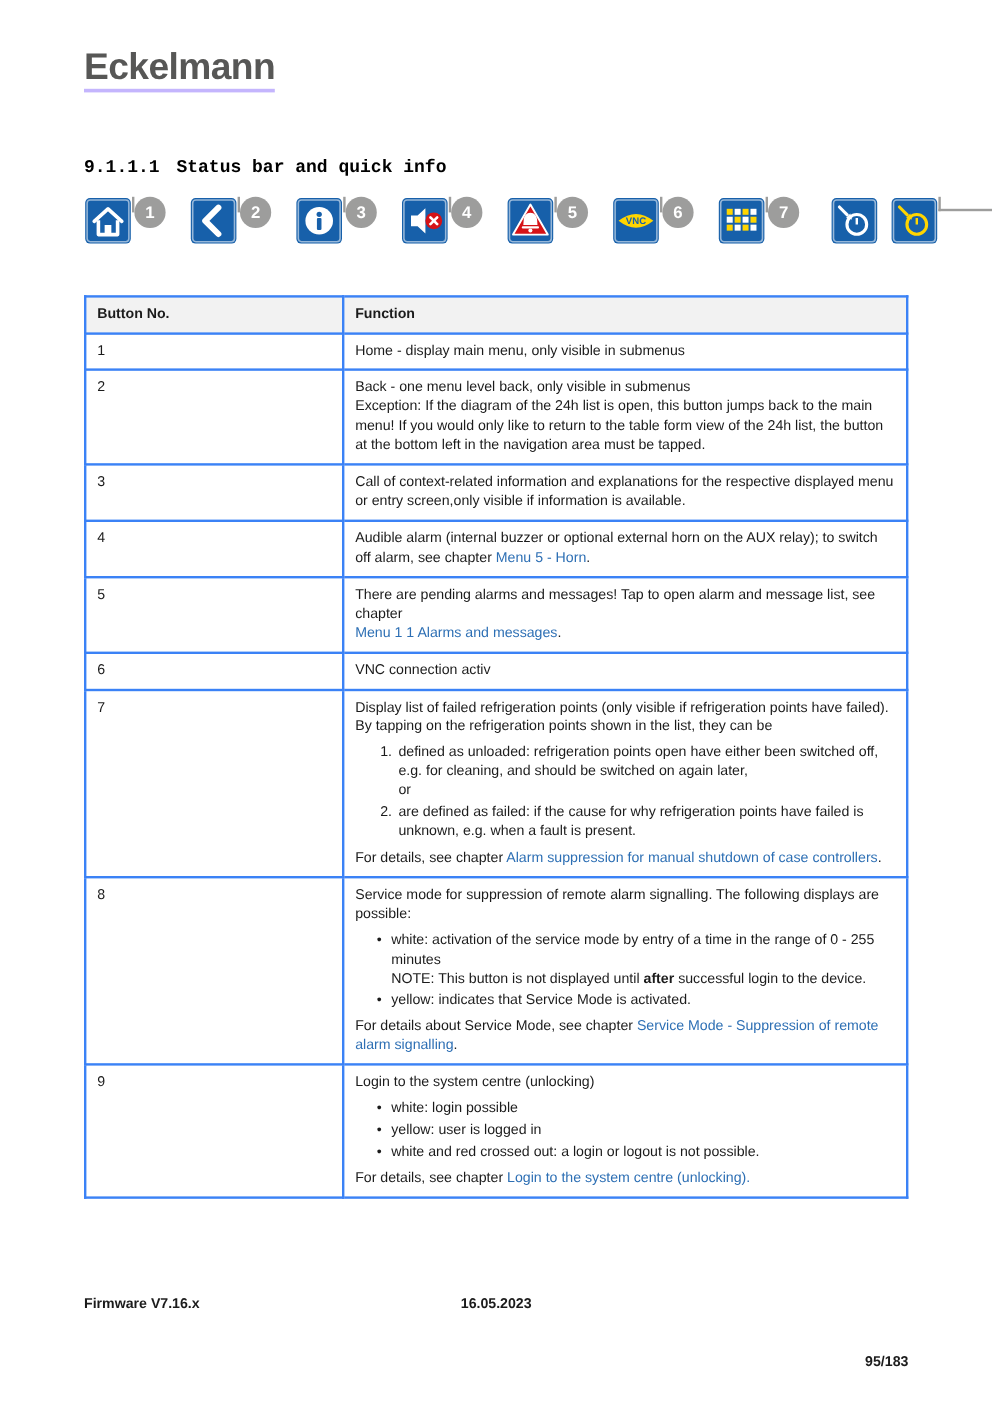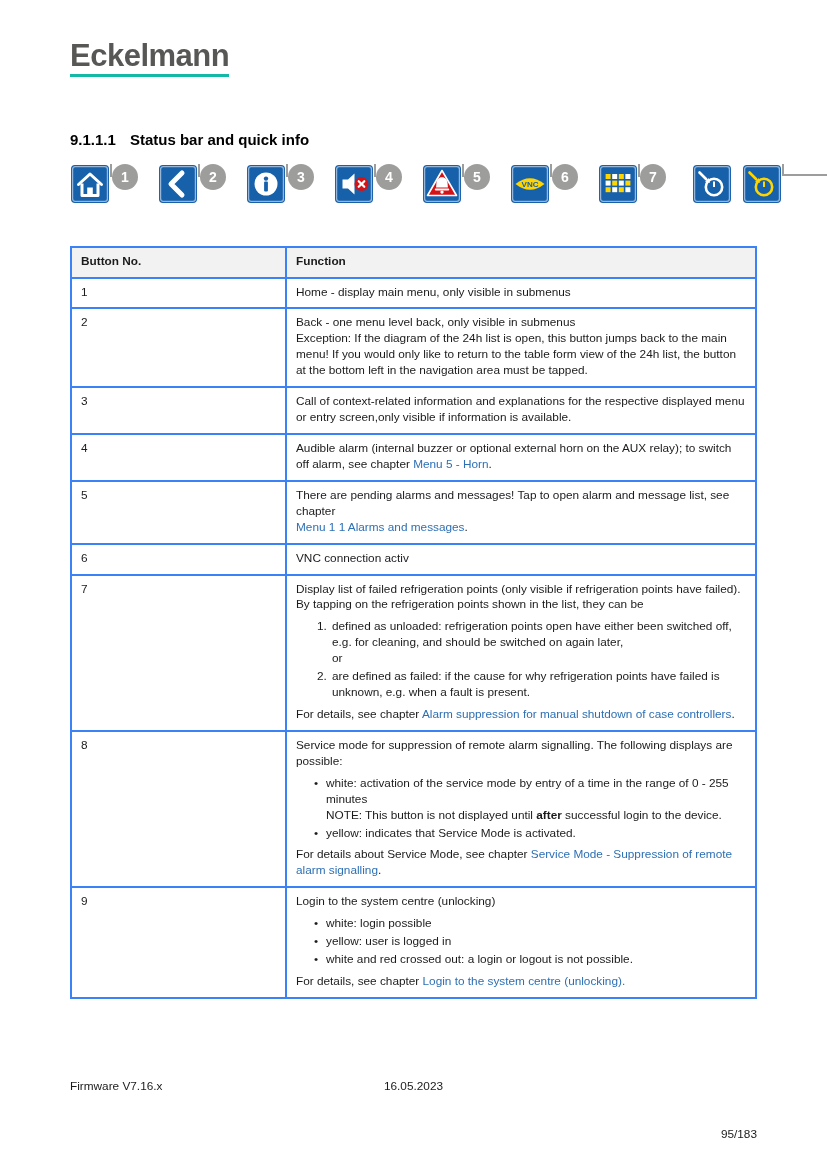--- a/index.html
+++ b/index.html
@@ -10,27 +10,27 @@
     color: #1b1b1b; background: #fff; overflow: hidden;
   }
   .content { padding: 0 70px; }
 
   
   .logo-wrap { margin-top: 40px; }
   .logo {
     display: inline-block;
     font-size: 31px; font-weight: bold; color: #575756;
     letter-spacing: -0.5px; line-height: 1.02;
-    border-bottom: 3px solid #14b8a6; padding-bottom: 2px;
+    border-bottom: 3px solid #c4b5fd; padding-bottom: 2px;
   }
 
   
   .section-head {
     margin-top: 54px; display: flex; gap: 14px;
-    font-size: 15px; font-weight: bold; color: #000;
+    font-size: 15px; font-weight: bold; color: #000; font-family: Liberation Mono, monospace;
   }
 
   
   .icon-strip { margin-top: 16px; display: flex; align-items: flex-start; gap: 20px; }
   .iblock, .igroup { display: flex; align-items: flex-start; }
   .g8 { margin-left: 6px; }
   .g9 { margin-left: 18px; }
   .irow { display: flex; }
   .irow8 { gap: 10px; }
   .irow9 { gap: 11px; }
@@ -72,21 +72,21 @@
   ul.bullets li { position: relative; margin: 0 0 2px 0; }
   ul.bullets li::before { content: "\2022"; position: absolute; left: -12px; }
   .block { display: block; }
   a.link { color: #2d6fb4; text-decoration: none; }
 
   
   .pfooter {
     position: absolute; left: 70px; right: 70px; bottom: 28px;
     display: flex; font-size: 11.8px; color: #1b1b1b;
   }
-  .pfooter .f { flex: 1; }
+  .pfooter .f { flex: 1; font-weight: bold; }
   .pfooter .f-center { text-align: center; }
   .pfooter .f-right { text-align: right; margin-top: 48px; }
 </style>
 </head>
 <body>
 
 <div class="page">
   <div class="content">
 
     <div class="logo-wrap">

